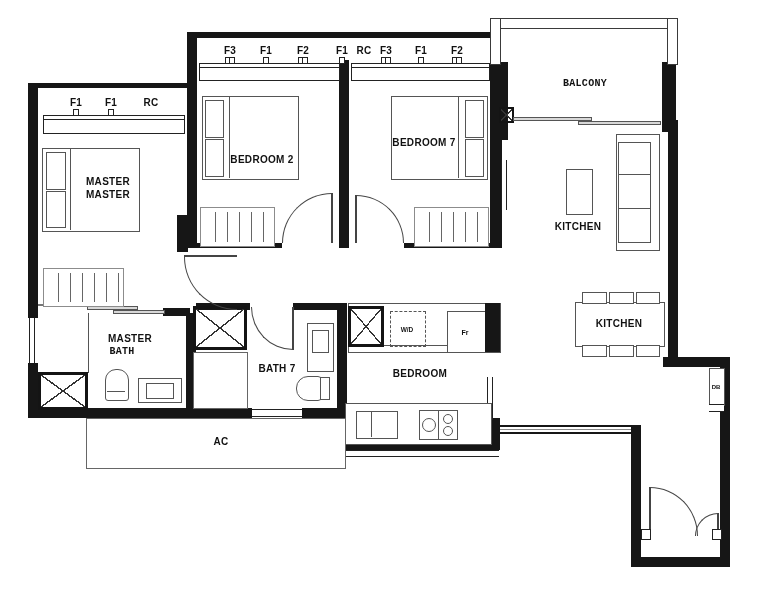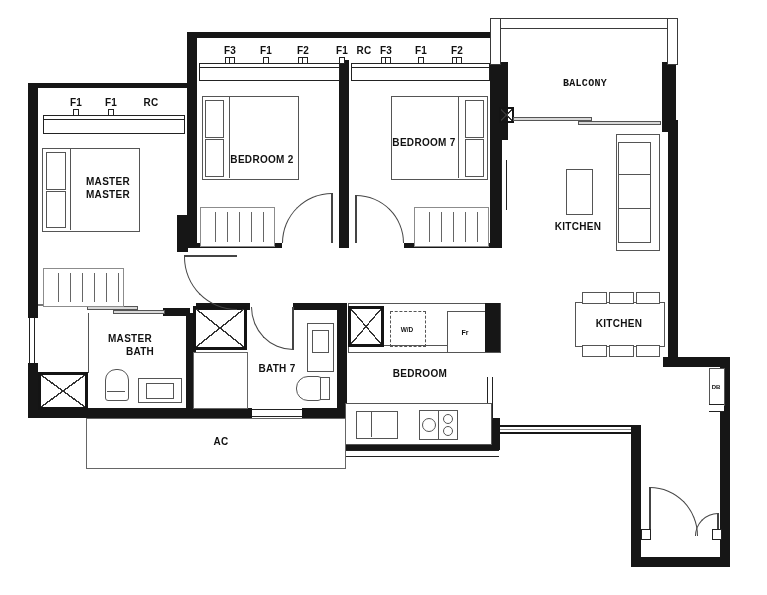--- a/index.html
+++ b/index.html
@@ -183,21 +183,21 @@
 
   <span class="rl" style="left:108px;top:181px;">MASTER</span>
   <span class="rl" style="left:108px;top:194px;">MASTER</span>
   <span class="rl" style="left:262px;top:143px;margin-top:16px;">BEDROOM 2</span>
   <span class="rl" style="left:424px;top:142px;">BEDROOM 7</span>
   <span class="rl" style="left:585px;top:83px;font-family:Liberation Mono, monospace;">BALCONY</span>
   <span class="rl" style="left:578px;top:226px;">KITCHEN</span>
   <span class="rl" style="left:619px;top:323px;">KITCHEN</span>
   <span class="rl" style="left:420px;top:373px;">BEDROOM</span>
   <span class="rl" style="left:130px;top:338px;">MASTER</span>
-  <span class="rl" style="left:140px;top:351px;">BATH</span>
+  <span class="rl" style="left:122px;top:351px;font-family:Liberation Mono, monospace;">BATH</span>
   <span class="rl" style="left:277px;top:368px;">BATH 7</span>
   <span class="rl" style="left:221px;top:441px;">AC</span>
   <span class="rl sm" style="left:407px;top:329px;">W/D</span>
   <span class="rl sm" style="left:465px;top:332px;font-size:7px;">Fr</span>
   <span class="rl sm" style="left:716px;top:387px;font-size:6px;">DB</span>
 
   <span class="cl" style="left:230px;top:50px;">F3</span>
   <span class="cl" style="left:266px;top:50px;">F1</span>
   <span class="cl" style="left:303px;top:50px;">F2</span>
   <span class="cl" style="left:342px;top:50px;">F1</span>

